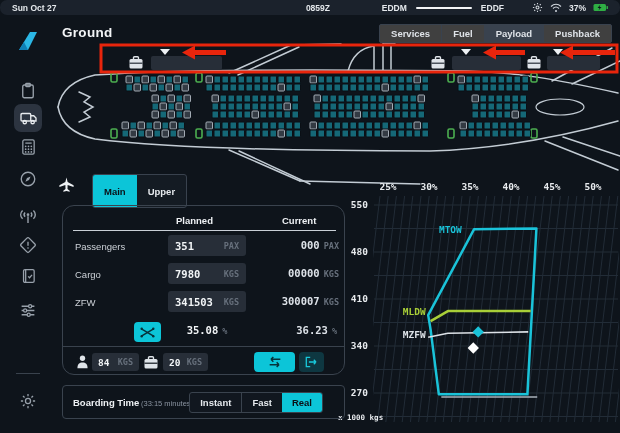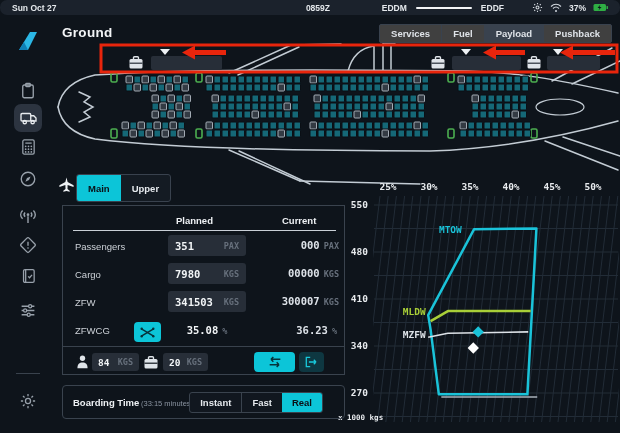--- a/index.html
+++ b/index.html
@@ -36,29 +36,29 @@
   svg.layer { position:absolute; left:0; top:0; width:620px; height:433px; pointer-events:none; }
   #seatmap-svg { z-index:1; } #chart-svg { z-index:1; } #overlay-svg { z-index:6; }
 
   
   .cargo-group { position:absolute; z-index:4; }
   .cargo-input { position:absolute; top:7px; height:14px; background:#272e38; border-radius:2px; }
   .cargo-tri { position:absolute; top:0px; width:0; height:0;
     border-left:5px solid transparent; border-right:5px solid transparent; border-top:6px solid #eef1f4; }
 
   
-  #deck-toggle { position:absolute; left:76px; top:174px; height:28px; display:flex;
+  #deck-toggle { position:absolute; left:92px; top:174px; height:34px; display:flex;
     border:1px solid #39424e; border-radius:3px; overflow:hidden; background:#141b23; z-index:5; }
   #deck-plane { position:absolute; left:58px; top:176px; z-index:5; }
   .deck-opt { padding:0 11px; display:flex; align-items:center; font-size:9.5px; font-weight:bold; color:#e6eaee; }
   .deck-opt.active { background:#0cc5d8; color:#0a1016; }
 
   
   #panel-main { position:absolute; left:62px; top:205px; width:283px; height:170px;
-    border:1px solid #3a434e; border-radius:0; z-index:5; }
+    border:1px solid #3a434e; border-radius:12px; z-index:5; }
   .col-head { position:absolute; top:9px; font-size:9.5px; font-weight:bold; color:#eef1f4; }
   #head-sep { position:absolute; left:10px; top:24px; width:263px; height:1px; background:#c9cfd6; }
   .prow { position:absolute; left:0; width:283px; height:22px; }
   .rlabel { position:absolute; left:12px; top:6px; font-size:9.5px; color:#ccd1d7; }
   .pinput { position:absolute; left:105px; top:0; width:78px; height:21px; background:#272e38;
     border-radius:3px; display:flex; align-items:center; justify-content:space-between; padding:0 7px; }
   .mono { font-family:"DejaVu Sans Mono", monospace; }
   .pval { font-size:10.5px; font-weight:bold; color:#f2f5f7; }
   .punit { font-size:8.5px; font-weight:bold; color:#67707c; }
   .pcur { position:absolute; right:7px; top:4px; display:flex; align-items:baseline; gap:4px; }
@@ -632,23 +632,20 @@
       <div class="pinput">
         <span class="pval mono">341503</span>
         <span class="punit mono">KGS</span>
       </div>
       <div class="pcur">
         <span class="cval mono">300007</span>
         <span class="cunit mono">KGS</span>
       </div>
     </div>
 
-    <div class="prow" style="top:113px">
-      <span class="rlabel">ZFWCG</span>
-    </div>
     <button id="shuffle-btn">
       <svg class="ic" width="15" height="11" viewBox="0 0 24 18">
         <g fill="none" stroke="#07323a" stroke-width="2.4">
             <path d="M2 3 L22 15"></path>
             <path d="M2 15 L22 3"></path>
           </g>
         <g fill="#07323a">
             <circle cx="2.5" cy="3" r="2"></circle>
             <circle cx="2.5" cy="15" r="2"></circle>
             <circle cx="21.5" cy="3" r="2"></circle>

